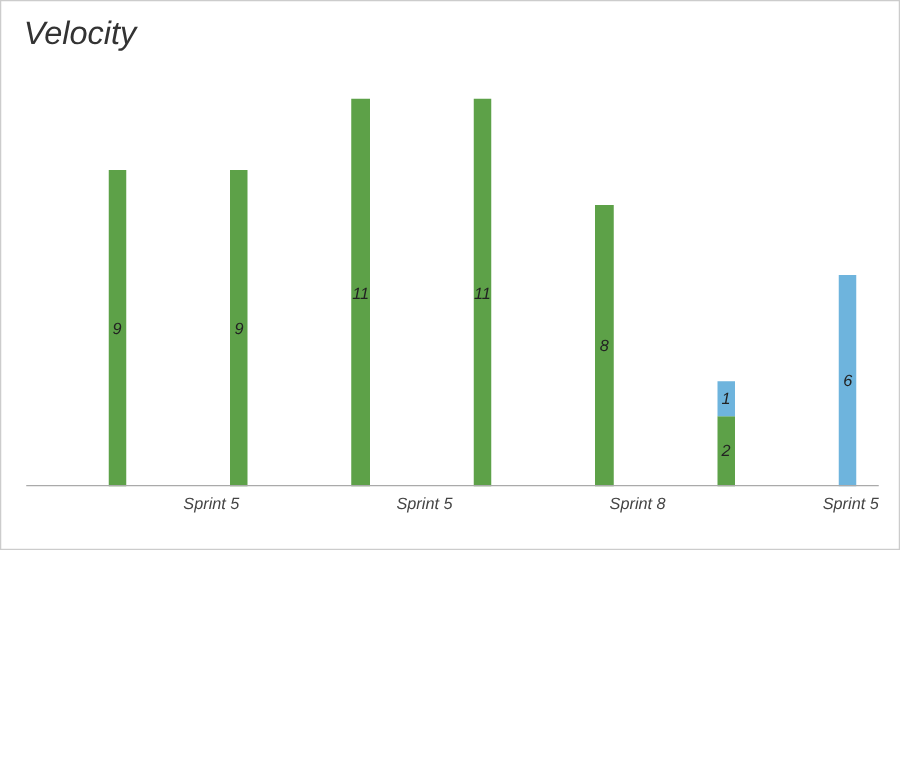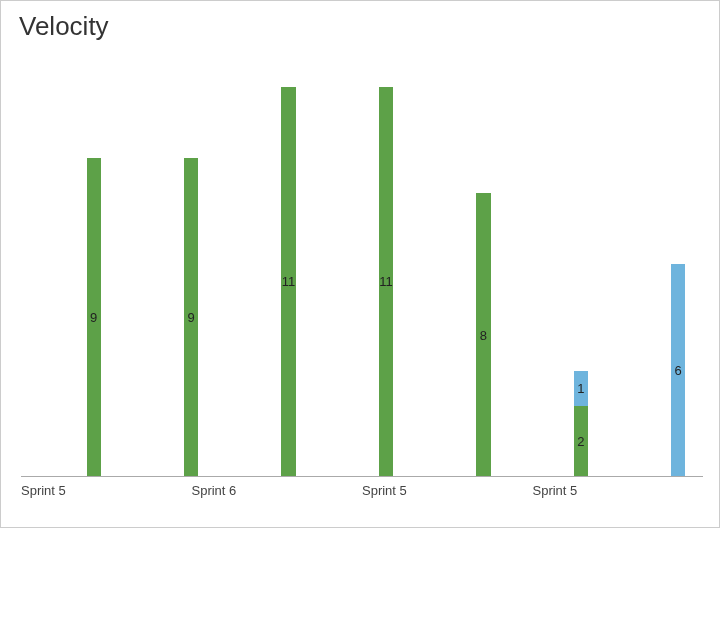--- a/index.html
+++ b/index.html
@@ -7,23 +7,24 @@
     padding: 0;
     width: 720px;
     height: 622px;
     background: #fff;
     font-family: "Segoe UI", Arial, sans-serif;
     overflow: hidden;
   }
   .chart-wrap {
     position: relative;
     width: 720px;
-    height: 528px;
+    height: 440px;
     border: 1px solid #ccc;
     box-sizing: border-box;
+    font-style: italic;
   }
   .chart-title {
     position: absolute;
     left: 18px;
     top: 10px;
     font-size: 26px;
     font-weight: 300;
     color: #333;
   }
   .plot {
@@ -78,21 +79,21 @@
   .x-labels {
     position: absolute;
     left: 20px;
     right: 16px;
     bottom: 20px;
     height: 24px;
     display: flex;
   }
   .x-label {
     flex: 1 1 0;
-    text-align: left;
+    text-align: right;
     font-size: 13px;
     color: #444;
   }
 </style>
 </head>
 <body>
 
 <div class="chart-wrap">
 
   <div class="chart-title">Velocity</div>
@@ -150,18 +151,18 @@
               <span class="seg-label">6</span>
             </div>
           </div>
         </div>
       </div>
     <div class="baseline"></div>
   </div>
 
   <div class="x-labels" id="xlabels">
       <div class="x-label">Sprint 5</div>
-      <div class="x-label">Sprint 6</div>
       <div class="x-label">Sprint 5</div>
+      <div class="x-label">Sprint 8</div>
       <div class="x-label">Sprint 5</div>
     </div>
 
 </div>
 
 </body></html>

